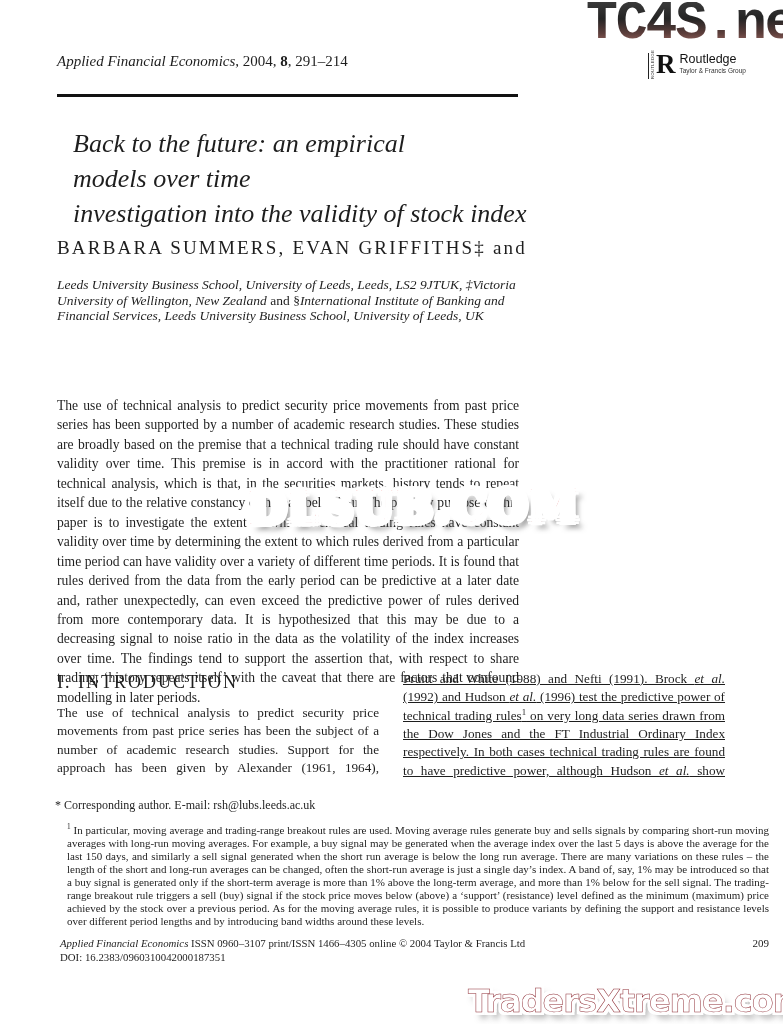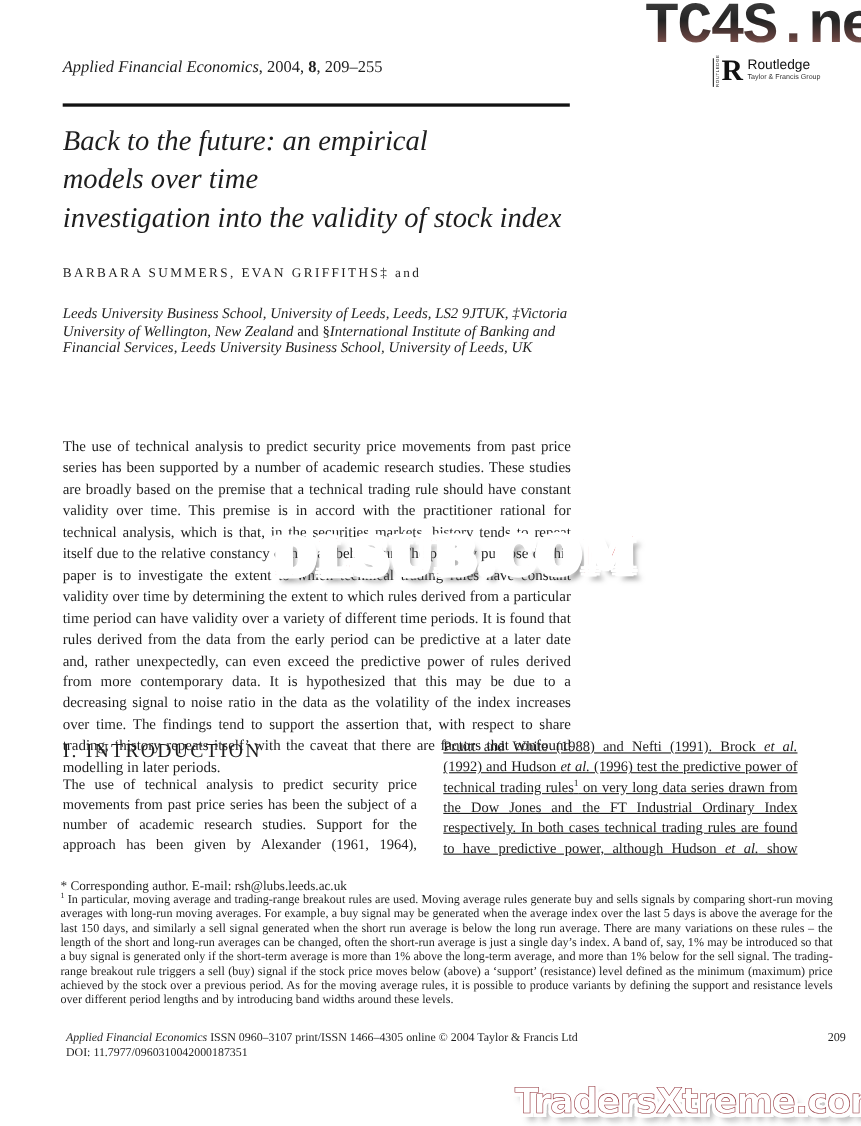--- a/index.html
+++ b/index.html
@@ -32,23 +32,23 @@
     font-family:"Liberation Sans", sans-serif;font-size:4px;letter-spacing:.5px;
     color:#222;border-right:1px solid #222;padding-right:1px;height:26px;margin-top:3px;
   }
   .pub-mark{font-family:"Liberation Serif", serif;font-weight:bold;font-size:27px;line-height:29px;color:#111;margin-left:1px;}
   .pub-names{margin-left:4px;margin-top:3px;}
   .pub-name{font-family:"Liberation Sans", sans-serif;font-size:12.5px;line-height:13px;color:#111;}
   .pub-tagline{font-family:"Liberation Sans", sans-serif;font-size:6.5px;color:#333;margin-top:1px;}
 
   .rule{left:57px;top:94px;width:461px;height:3px;background:#121212;}
 
-  .title{left:57px;top:110px;width:500px;font-style:italic;font-size:26px;line-height:35px;font-weight:normal;margin:0;}
+  .title{left:57px;top:110px;width:500px;font-style:italic;font-size:26px;line-height:35px;font-weight:normal;margin:16px;}
 
-  .authors{left:57px;top:239px;width:480px;font-size:12px;line-height:18.5px;letter-spacing:2.2px;}
+  .authors{left:57px;top:239px;width:480px;font-size:19px;line-height:18.5px;letter-spacing:2.2px;}
 
   .affiliation{left:57px;top:277px;width:478px;font-size:13.5px;line-height:15.7px;font-style:italic;}
   .affiliation .rm{font-style:normal;margin-top:12px;}
 
   .abstract{left:57px;top:396px;width:462px;font-size:13.6px;line-height:19.45px;text-align:justify;margin:0;}
 
   
   .stamp{
     left:248px;top:483px;
     font-family:"DejaVu Serif", serif;font-weight:bold;font-size:44px;line-height:48px;
@@ -64,21 +64,21 @@
 
   .intro-heading{left:57px;top:672px;font-size:18px;letter-spacing:2px;}
 
   .col{font-size:13.2px;line-height:18.35px;text-align:justify;text-align-last:justify;margin:0;}
   .col-left{left:57px;top:704px;width:322px;}
   .col-right{left:403px;top:670px;width:322px;text-decoration:underline;}
   .col .it{font-style:italic;}
   sup{font-size:66%;line-height:0;}
 
   .fn-star{left:55px;top:799px;width:702px;font-size:12px;line-height:13px;}
-  .fn1{left:55px;top:812px;width:702px;font-size:11px;line-height:13.05px;text-align:justify;margin:0;}
+  .fn1{left:55px;top:812px;width:702px;font-size:11px;line-height:13.05px;text-align:justify;margin:12px;}
 
   .footer{left:60px;top:937px;width:712px;text-align:left;font-size:10.8px;line-height:13.6px;}
   .footer .it{font-style:italic;}
   .page-num{left:732px;top:937px;width:37px;text-align:right;font-size:11px;}
 
   
   .wm-bottom{
     left:468px;top:982px;width:315px;text-align:right;
     font-family:"DejaVu Sans", sans-serif;font-weight:bold;font-size:32px;line-height:38px;
     letter-spacing:-1px;
@@ -92,21 +92,21 @@
   }
 </style>
 </head>
 <body>
 
 <div class="page">
 
   <div class="abs wm-top">TC4S.net</div>
 
   <div class="abs journal-line">
-    <span class="it">Applied Financial Economics</span><span>, 2004, </span><span class="b">8</span><span>, 209–255</span>
+    <span class="it">Applied Financial Economics</span><span>, 2004, </span><span class="b">8</span><span>, 291–214</span>
   </div>
 
   <div class="abs publisher">
     <div class="pub-vert">ROUTLEDGE</div>
     <div class="pub-mark">R</div>
     <div class="pub-names">
       <div class="pub-name">Routledge</div>
       <div class="pub-tagline">Taylor &amp; Francis Group</div>
     </div>
   </div>
@@ -136,20 +136,20 @@
   <p class="abs col col-left">The use of technical analysis to predict security price movements from past price series has been the subject of a number of academic research studies. Support for the approach has been given by Alexander (1961, 1964),</p>
 
   <p class="abs col col-right"><span>Pruitt and White (1988) and Nefti (1991). Brock </span><span class="it">et al.</span><span> (1992) and Hudson </span><span class="it">et al.</span><span> (1996) test the predictive power of technical trading rules</span><sup>1</sup><span> on very long data series drawn from the Dow Jones and the FT Industrial Ordinary Index respectively. In both cases technical trading rules are found to have predictive power, although Hudson </span><span class="it">et al.</span><span> show</span></p>
 
   <div class="abs fn-star">* Corresponding author. E-mail: rsh@lubs.leeds.ac.uk</div>
 
   <p class="abs fn1"><sup>1</sup><span> In particular, moving average and trading-range breakout rules are used. Moving average rules generate buy and sells signals by comparing short-run moving averages with long-run moving averages. For example, a buy signal may be generated when the average index over the last 5 days is above the average for the last 150 days, and similarly a sell signal generated when the short run average is below the long run average. There are many variations on these rules – the length of the short and long-run averages can be changed, often the short-run average is just a single day’s index. A band of, say, 1% may be introduced so that a buy signal is generated only if the short-term average is more than 1% above the long-term average, and more than 1% below for the sell signal. The trading-range breakout rule triggers a sell (buy) signal if the stock price moves below (above) a ‘support’ (resistance) level defined as the minimum (maximum) price achieved by the stock over a previous period. As for the moving average rules, it is possible to produce variants by defining the support and resistance levels over different period lengths and by introducing band widths around these levels.</span></p>
 
   <div class="abs footer">
     <div><span class="it">Applied Financial Economics</span><span> ISSN 0960–3107 print/ISSN 1466–4305 online © 2004 Taylor &amp; Francis Ltd</span></div>
-    <div>DOI: 11.7977/0960310042000187351</div>
+    <div>DOI: 16.2383/0960310042000187351</div>
   </div>
 
   <div class="abs page-num">209</div>
 
   <div class="abs wm-bottom">TradersXtreme.com</div>
 
 </div>
 
 </body></html>

